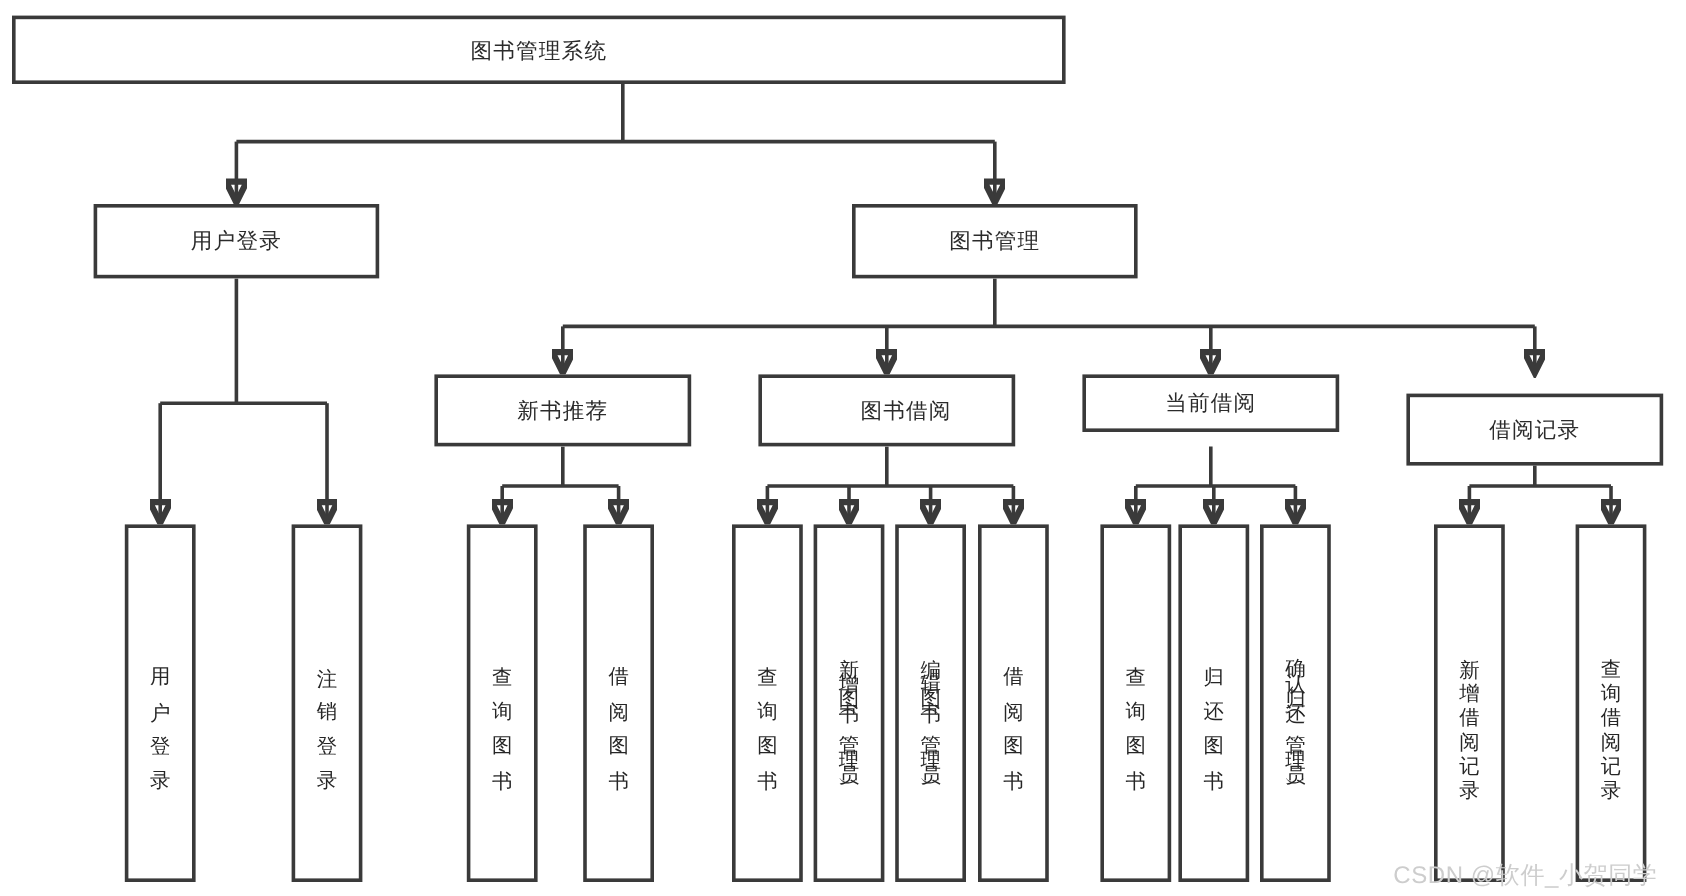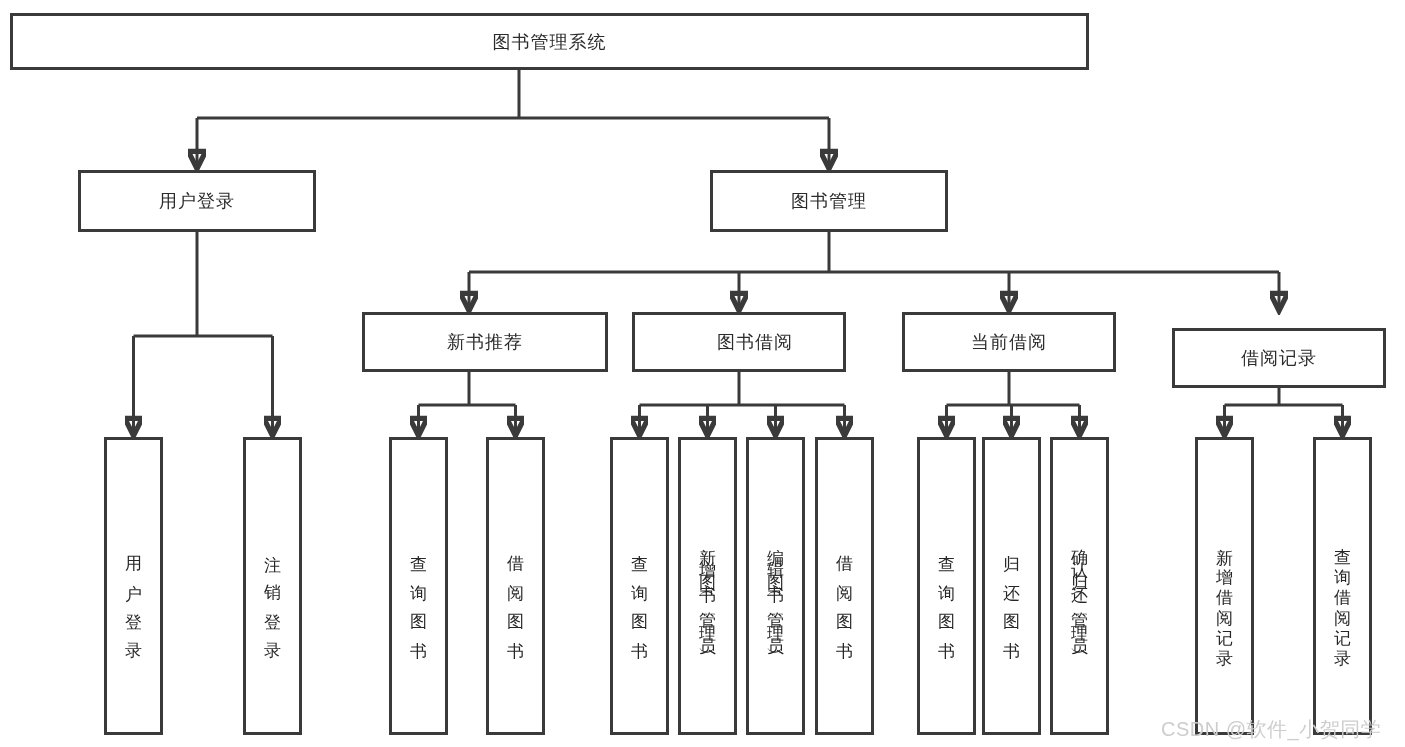--- a/index.html
+++ b/index.html
@@ -82,38 +82,38 @@
     <path marker-end="url(#arrow)" d="M707.5 405 V434"></path>
     <path marker-end="url(#arrow)" d="M775.5 405 V434"></path>
     <path marker-end="url(#arrow)" d="M844.5 405 V434"></path>
     <path marker-end="url(#arrow)" d="M946.5 405 V434"></path>
     <path marker-end="url(#arrow)" d="M1011.5 405 V434"></path>
     <path marker-end="url(#arrow)" d="M1079.5 405 V434"></path>
     <path marker-end="url(#arrow)" d="M1224.5 405 V434"></path>
     <path marker-end="url(#arrow)" d="M1342.5 405 V434"></path>
   </svg>
 
-  <div class="node hnode" style="left:10px;top:13px;width:1079px;height:57px;">
+  <div class="node hnode" style="left:10px;top:13px;width:878px;height:57px;">
     <span>图书管理系统</span>
   </div>
 
   <div class="node hnode" style="left:78px;top:170px;width:238px;height:62px;">
     <span>用户登录</span>
   </div>
   <div class="node hnode" style="left:710px;top:170px;width:238px;height:62px;">
     <span>图书管理</span>
   </div>
 
-  <div class="node hnode" style="left:362px;top:312px;width:246px;height:60px;">
+  <div class="node hnode" style="left:362px;top:312px;width:214px;height:60px;">
     <span>新书推荐</span>
   </div>
   <div class="node hnode" style="left:632px;top:312px;width:214px;height:60px;padding-left:32px;">
     <span>图书借阅</span>
   </div>
-  <div class="node hnode" style="left:902px;top:312px;width:214px;height:60px;">
+  <div class="node hnode" style="left:902px;top:312px;width:214px;height:48px;">
     <span>当前借阅</span>
   </div>
   <div class="node hnode" style="left:1172px;top:312px;width:214px;height:60px;margin-top:16px;">
     <span>借阅记录</span>
   </div>
 
   <div class="node vnode" style="left:104px;">
     <span class="vlabel sp4">用户登录</span>
   </div>
   <div class="node vnode" style="left:243px;">

